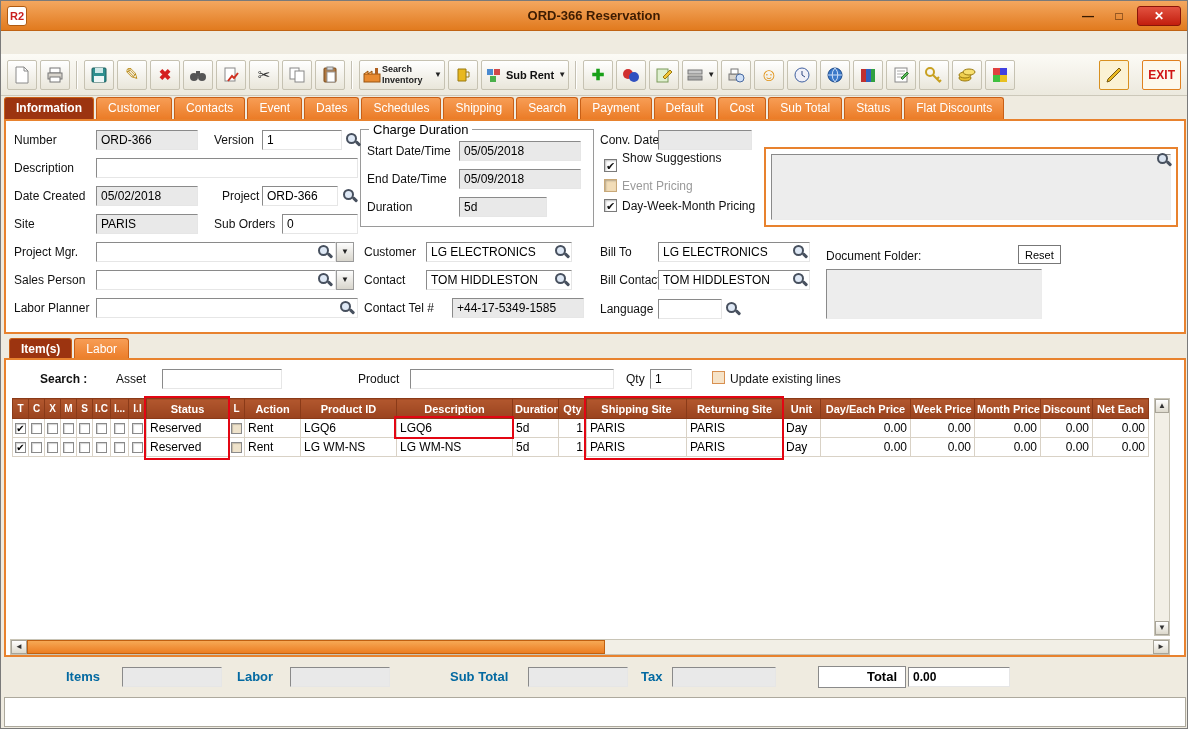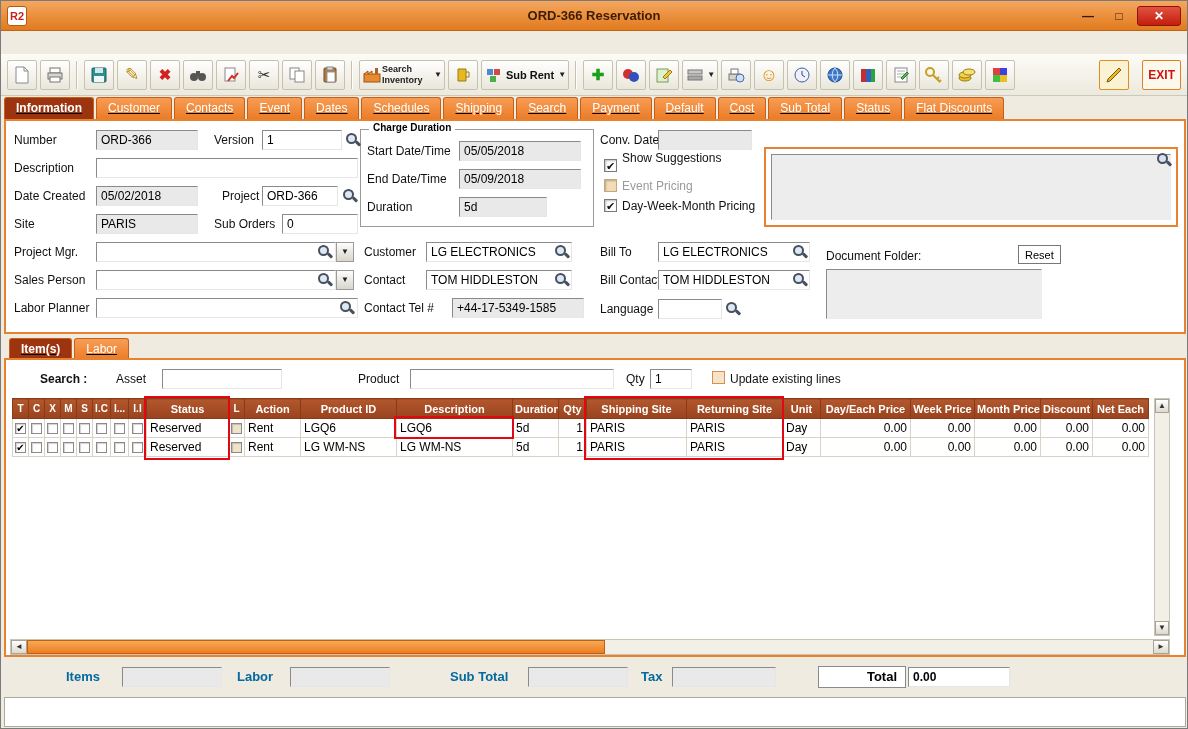--- a/index.html
+++ b/index.html
@@ -36,21 +36,21 @@
   .tb svg { width:20px; height:20px; }
   .glyph { font-size:15px; line-height:1; }
   .tbsep { width:2px; height:28px; border-left:1px solid #c4c0b2; border-right:1px solid #fff; margin:0 3px; }
   .ddv { font-size:8px; color:#222; margin-left:2px; }
   .tb-label { font-size:9px; font-weight:bold; color:#222; width:50px; line-height:1.15; text-align:left; }
   .tb-label1 { font-size:11px; font-weight:bold; color:#111; margin:0 2px; white-space:nowrap; }
   .tb.hl { border:1px solid #D89020; background:#FBF2D4; }
   .tb.exit { font-size:12px; font-weight:bold; color:#D01414; border:1px solid #E08020; background:#FDF8EC; padding:0 5px; }
 
   
-  .tabrow { position:absolute; left:3px; display:flex; align-items:flex-end; height:23px;text-decoration:underline; }
+  .tabrow { position:absolute; left:3px; display:flex; align-items:flex-end; height:23px; }
   .tab { padding:3px 11px 4px; margin-right:2px; font-size:12px; color:#fff;
     background:linear-gradient(#F79D55,#EB7C27); border:1px solid #C85F16; border-bottom:none;
     border-radius:3px 3px 0 0; white-space:nowrap; }
   .tab.sel { background:#9C3410; font-weight:bold; }
   .tab.small { padding:2px 9px 3px; }
 
   
   .panel { position:absolute; left:3px; width:1182px; background:#fff; border:2px solid #E8822E; }
 
   .lbl { position:absolute; font-size:12px; color:#111; white-space:nowrap; }
@@ -64,21 +64,21 @@
   .mag { position:absolute; width:16px; height:16px; z-index:3; }
   .mag::before { content:""; position:absolute; left:1px; top:1px; width:7px; height:7px;
     border:2px solid #47505e; border-radius:50%; background:rgba(205,220,240,.65); }
   .mag::after { content:""; position:absolute; left:10px; top:10px; width:6px; height:3px;
     background:#47505e; transform:rotate(45deg); border-radius:1px; }
   .dd { position:absolute; width:18px; height:20px; border:1px solid #9a9a9a;
     background:linear-gradient(#fdfdfd,#d8d5cc); font-size:8px; text-align:center; line-height:18px; color:#222; }
 
   .groupbox { position:absolute; border:1px solid #9a9a9a; }
   .grouptitle { position:absolute; top:-8px; left:8px; padding:0 4px; background:#fff;
-    font-weight:bold; font-size:10px; color:#000; }
+    font-weight:normal; font-size:13px; color:#000; }
 
   .cb { position:absolute; width:13px; height:13px; background:#fff; border:1px solid #7a7a7a;
     box-shadow:inset 1px 1px 2px rgba(0,0,0,.25); font-size:11px; line-height:12px;
     text-align:center; color:#111; }
   .cb.dis { background:#F2DDB8; border-color:#C8A878; }
   .cb.tan { background:#F6E3C8; border-color:#D89050; box-shadow:none; }
 
   .orangebox { position:absolute; border:2px solid #E8822E; background:#fff; }
   .sunkarea { position:absolute; background:#EDEDED; border:1px solid; border-color:#8a8a8a #ECECEC #ECECEC #8a8a8a; font-size:12px; padding:2px 4px; overflow:hidden; }
   .resetbtn { position:absolute; height:19px; background:#fff; border:1px solid #777; font-size:11px;

